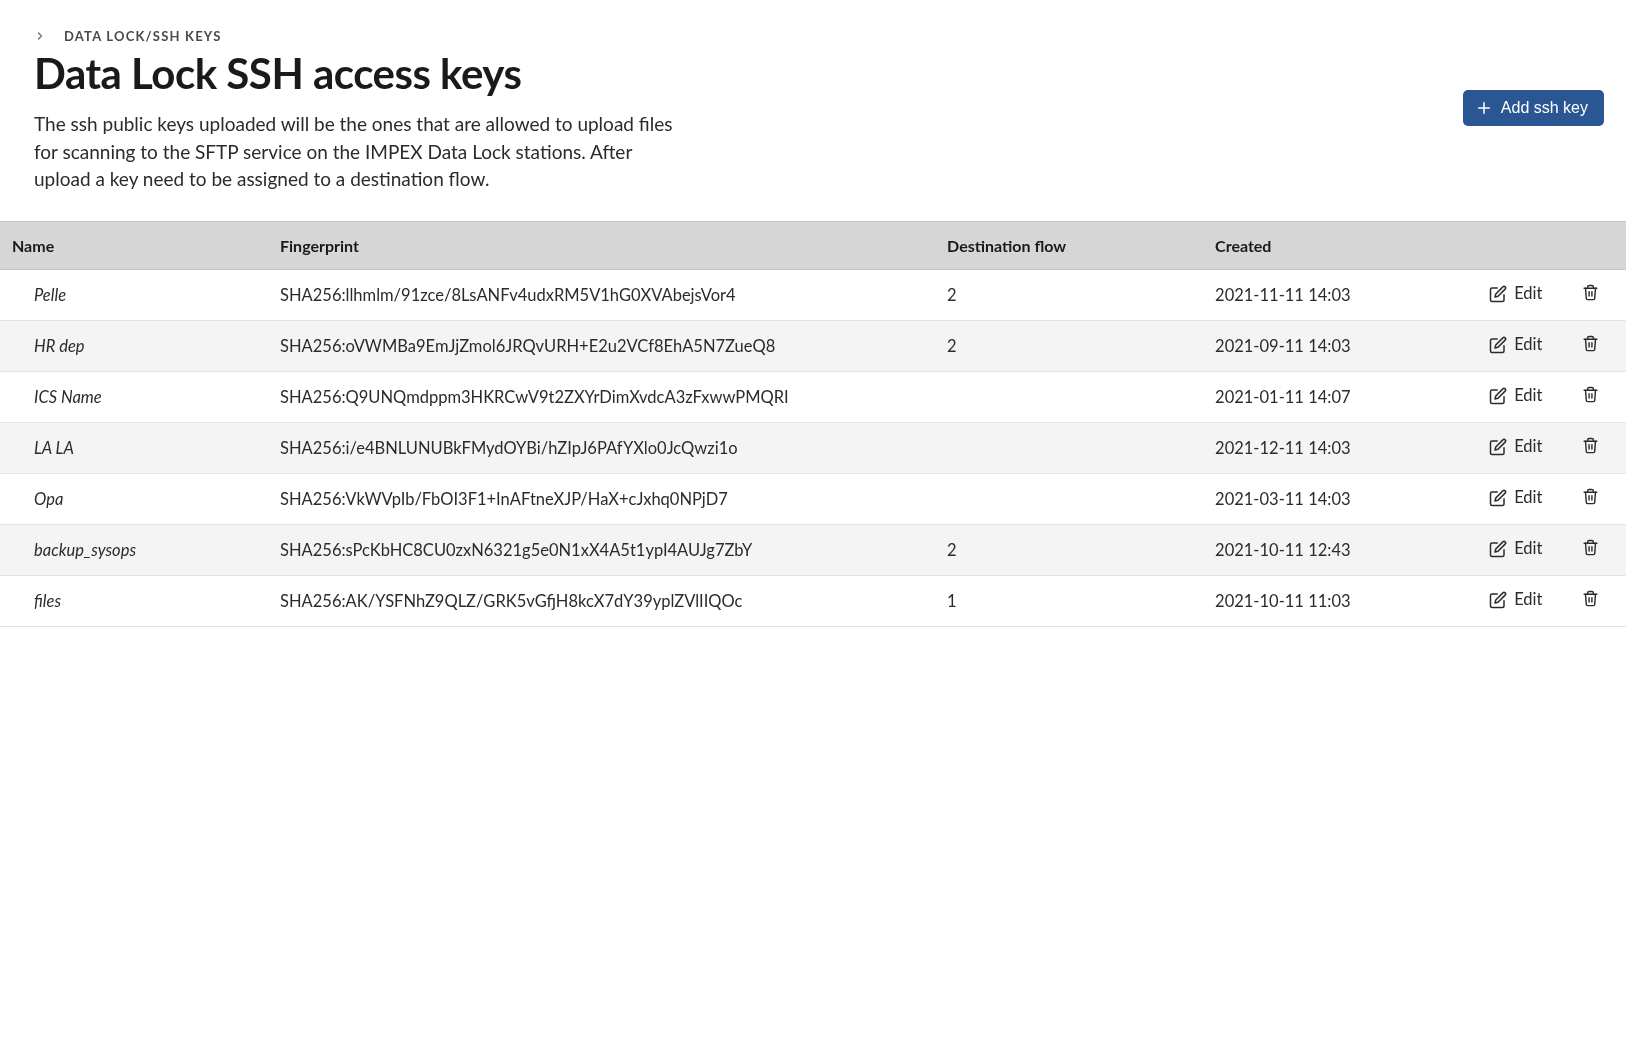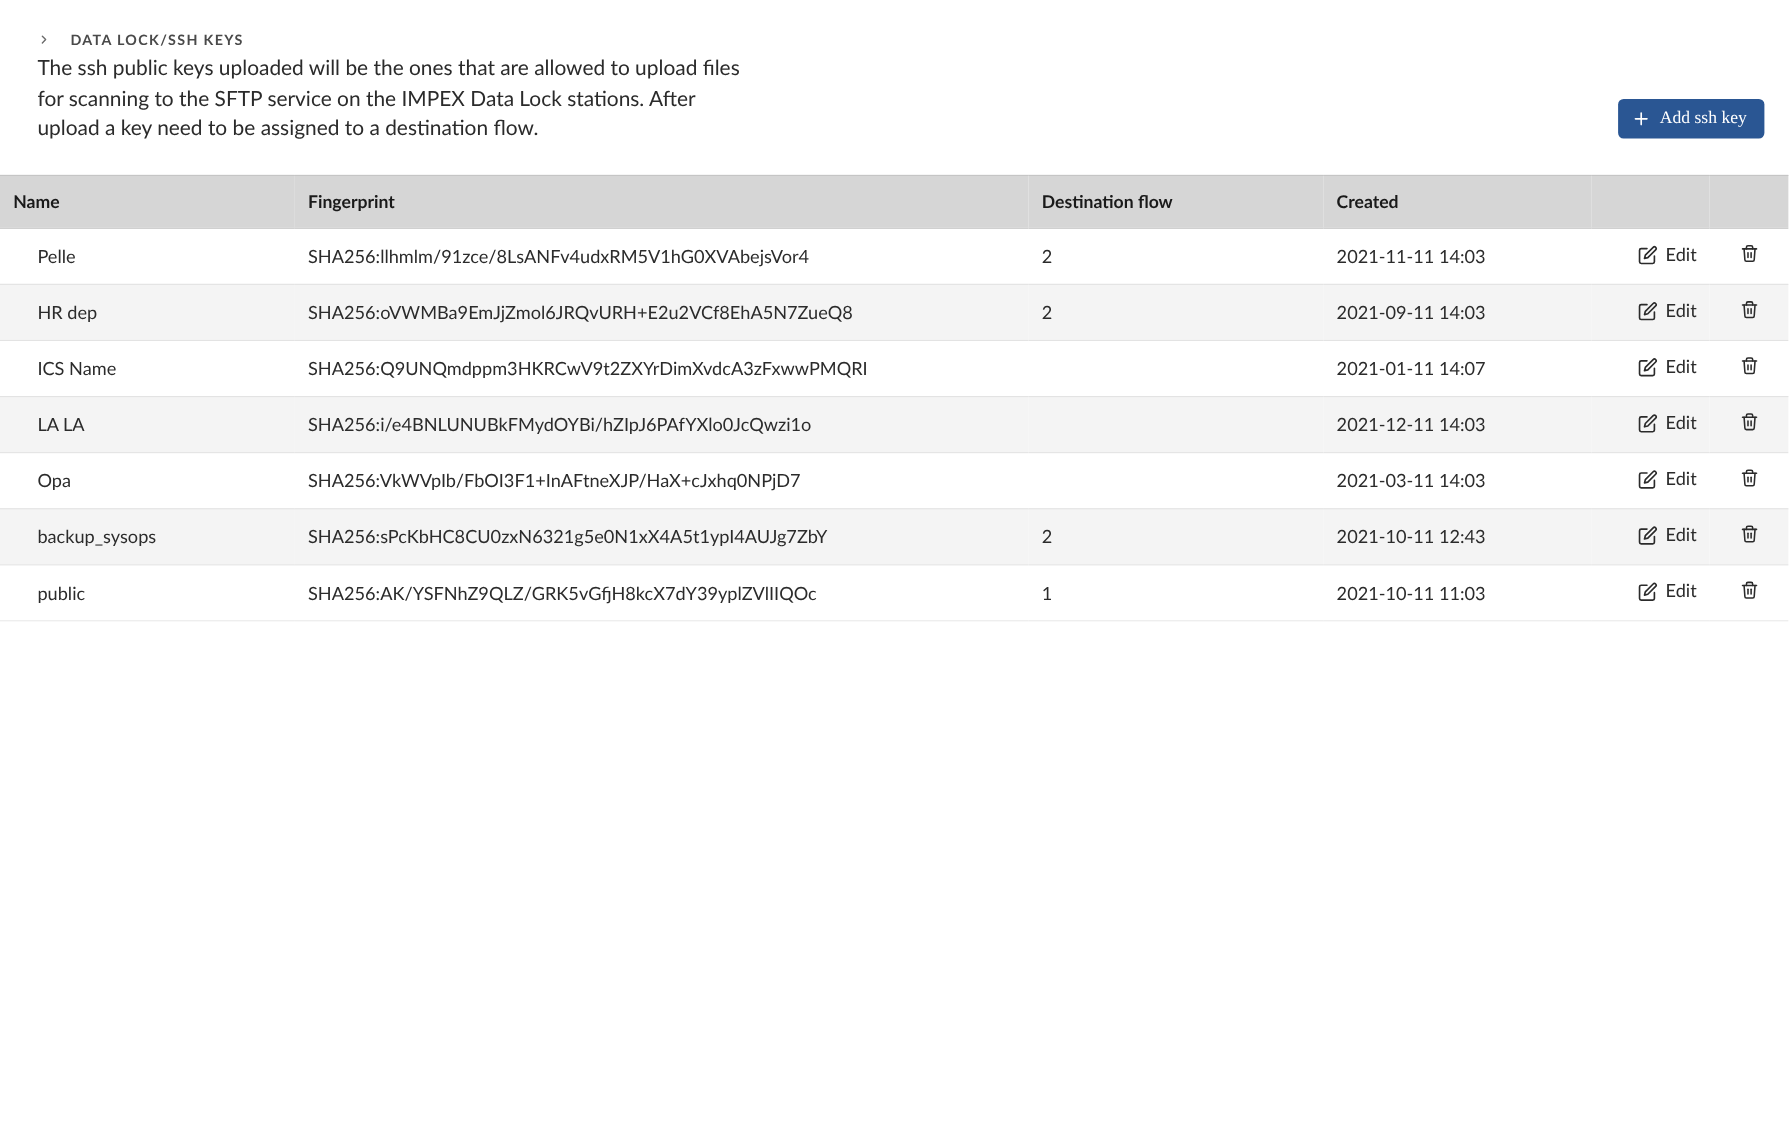--- a/index.html
+++ b/index.html
@@ -51,21 +51,21 @@
     background: #2a5693;
     color: #fff;
     border: none;
     border-radius: 5px;
     padding: 9px 16px 9px 12px;
     font-size: 16px;
     display: inline-flex;
     align-items: center;
     gap: 8px;
     cursor: pointer;
-    font-family: Liberation Serif, serif;
+    font-family: Liberation Sans, sans-serif;
   }
   .add-btn svg { stroke: #fff; }
 
   table {
     width: 100%;
     border-collapse: collapse;
     margin-top: 12px;
   }
   thead th {
     background: #d6d6d6;
@@ -78,21 +78,21 @@
     color: #1a1a1a;
   }
   thead th:first-child { }
   tbody td {
     padding: 13px 12px;
     font-size: 16.5px;
     border-bottom: 1px solid #e3e3e3;
     color: #2b2b2b;
     vertical-align: middle;
   }
-  tbody td:first-child { padding-left: 34px; }
+  tbody td:first-child { padding-left: 34px; font-style: italic; }
   tbody tr:nth-child(even) td { background: #f4f4f4; }
   .col-name { width: 225px; }
   .col-fp { width: 560px; }
   .col-dest { width: 225px; }
   .col-created { width: 205px; }
   .col-edit { width: 90px; }
   .col-del { width: 60px; }
 
   .edit-link {
     display: inline-flex;
@@ -117,20 +117,21 @@
   <div class="header-area">
     <div class="breadcrumb">
       <span class="icon">
         <svg width="12" height="12" viewBox="0 0 24 24" fill="none" stroke="#6a6a6a" stroke-width="2.5" stroke-linecap="round" stroke-linejoin="round">
             <polyline points="9 18 15 12 9 6"></polyline>
           </svg>
       </span>
       <span>DATA LOCK/SSH KEYS</span>
     </div>
 
+    <h1>Data Lock SSH access keys</h1>
 
     <p class="description">The ssh public keys uploaded will be the ones that are allowed to upload files for scanning to the SFTP service on the IMPEX Data Lock stations. After upload a key need to be assigned to a destination flow.</p>
 
     <button class="add-btn">
       <span class="icon">
         <svg width="18" height="18" viewBox="0 0 24 24" fill="none" stroke="currentColor" stroke-width="2" stroke-linecap="round">
             <line x1="12" y1="5" x2="12" y2="19"></line>
             <line x1="5" y1="12" x2="19" y2="12"></line>
           </svg>
       </span>
@@ -300,21 +301,21 @@
                   <polyline points="3 6 5 6 21 6"></polyline>
                   <path d="M19 6l-1 14a2 2 0 0 1-2 2H8a2 2 0 0 1-2-2L5 6"></path>
                   <path d="M10 11v6"></path>
                   <path d="M14 11v6"></path>
                   <path d="M8 6V4a2 2 0 0 1 2-2h4a2 2 0 0 1 2 2v2"></path>
                 </svg>
               </span>
             </span></td>
         </tr>
         <tr>
-          <td>public</td>
+          <td>files</td>
           <td>SHA256:AK/YSFNhZ9QLZ/GRK5vGfjH8kcX7dY39yplZVlIIQOc</td>
           <td>1</td>
           <td>2021-10-11 11:03</td>
           <td style="text-align: right;"><span class="edit-link">
               <span class="icon">
                 <svg width="18" height="18" viewBox="0 0 24 24" fill="none" stroke="#2b2b2b" stroke-width="2" stroke-linecap="round" stroke-linejoin="round">
                   <path d="M11 4H4a2 2 0 0 0-2 2v14a2 2 0 0 0 2 2h14a2 2 0 0 0 2-2v-7"></path>
                   <path d="M18.5 2.5a2.121 2.121 0 0 1 3 3L12 15l-4 1 1-4 9.5-9.5z"></path>
                 </svg>
               </span>

